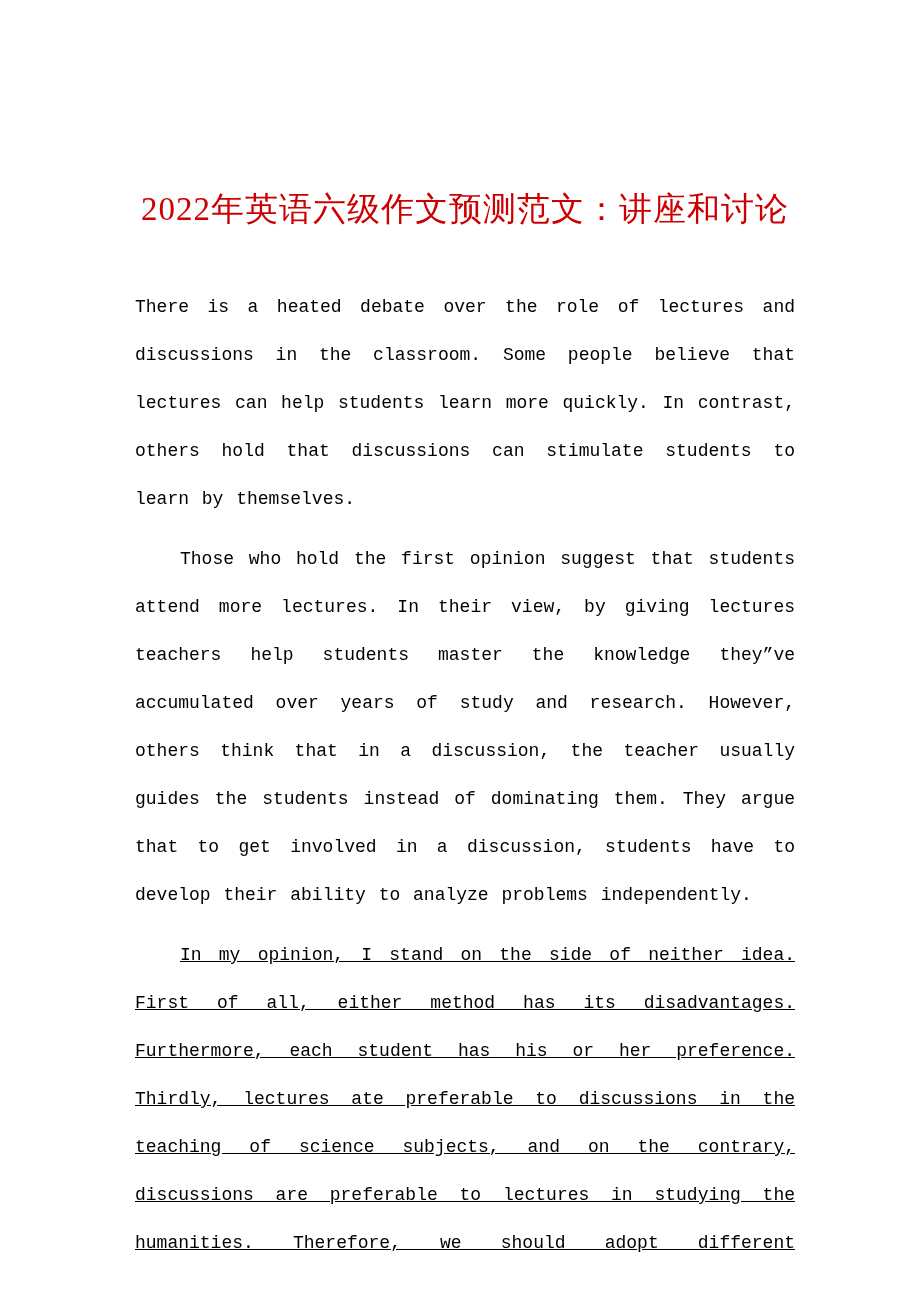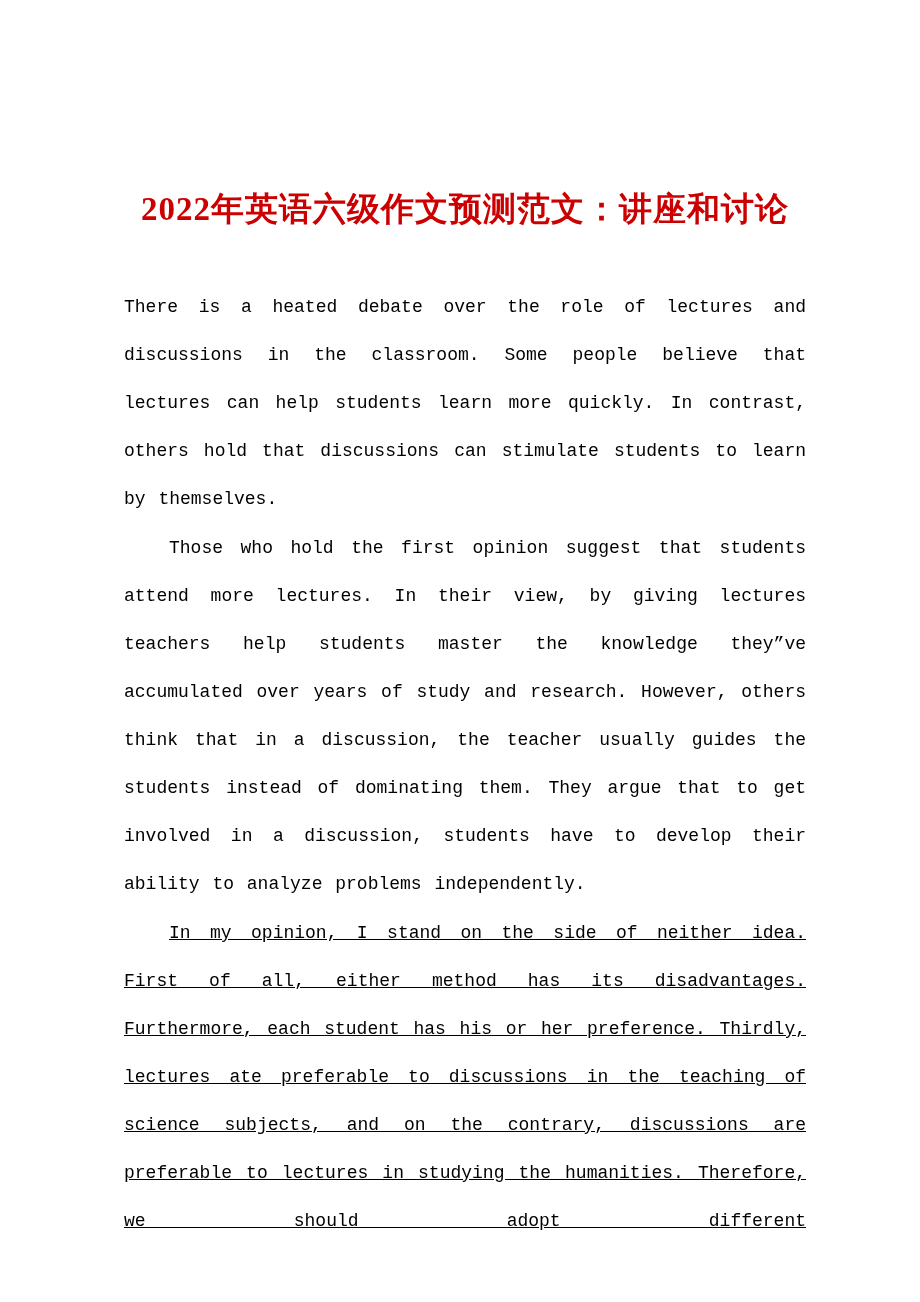--- a/index.html
+++ b/index.html
@@ -11,35 +11,35 @@
     width: 920px;
     min-height: 1302px;
     margin: 0 auto;
     background: #ffffff;
     box-sizing: border-box;
     padding: 188px 113px 40px 123px;
     overflow: hidden;
   }
   .doc-title {
     font-family: "Liberation Serif", "DejaVu Serif", serif;
-    font-weight: bold;
+    font-weight: normal;
     font-size: 33px;
     line-height: 1.3;
     text-align: center;
     margin: 0 0 52px 0;
     letter-spacing: 1px;
   }
   .doc-body {
     font-family: "Liberation Mono", "DejaVu Sans Mono", monospace;
     font-size: 18px;
     color: #000000;
     line-height: 48px;
   }
   .doc-body p {
-    margin: 1px;
+    margin: 12px;
     text-align: justify;
     text-justify: inter-word;
     word-spacing: 2px;
   }
   .doc-body p.indent {
     text-indent: 45px;
   }
   .doc-body p.cutoff {
     text-align-last: justify;
     text-decoration: underline;

